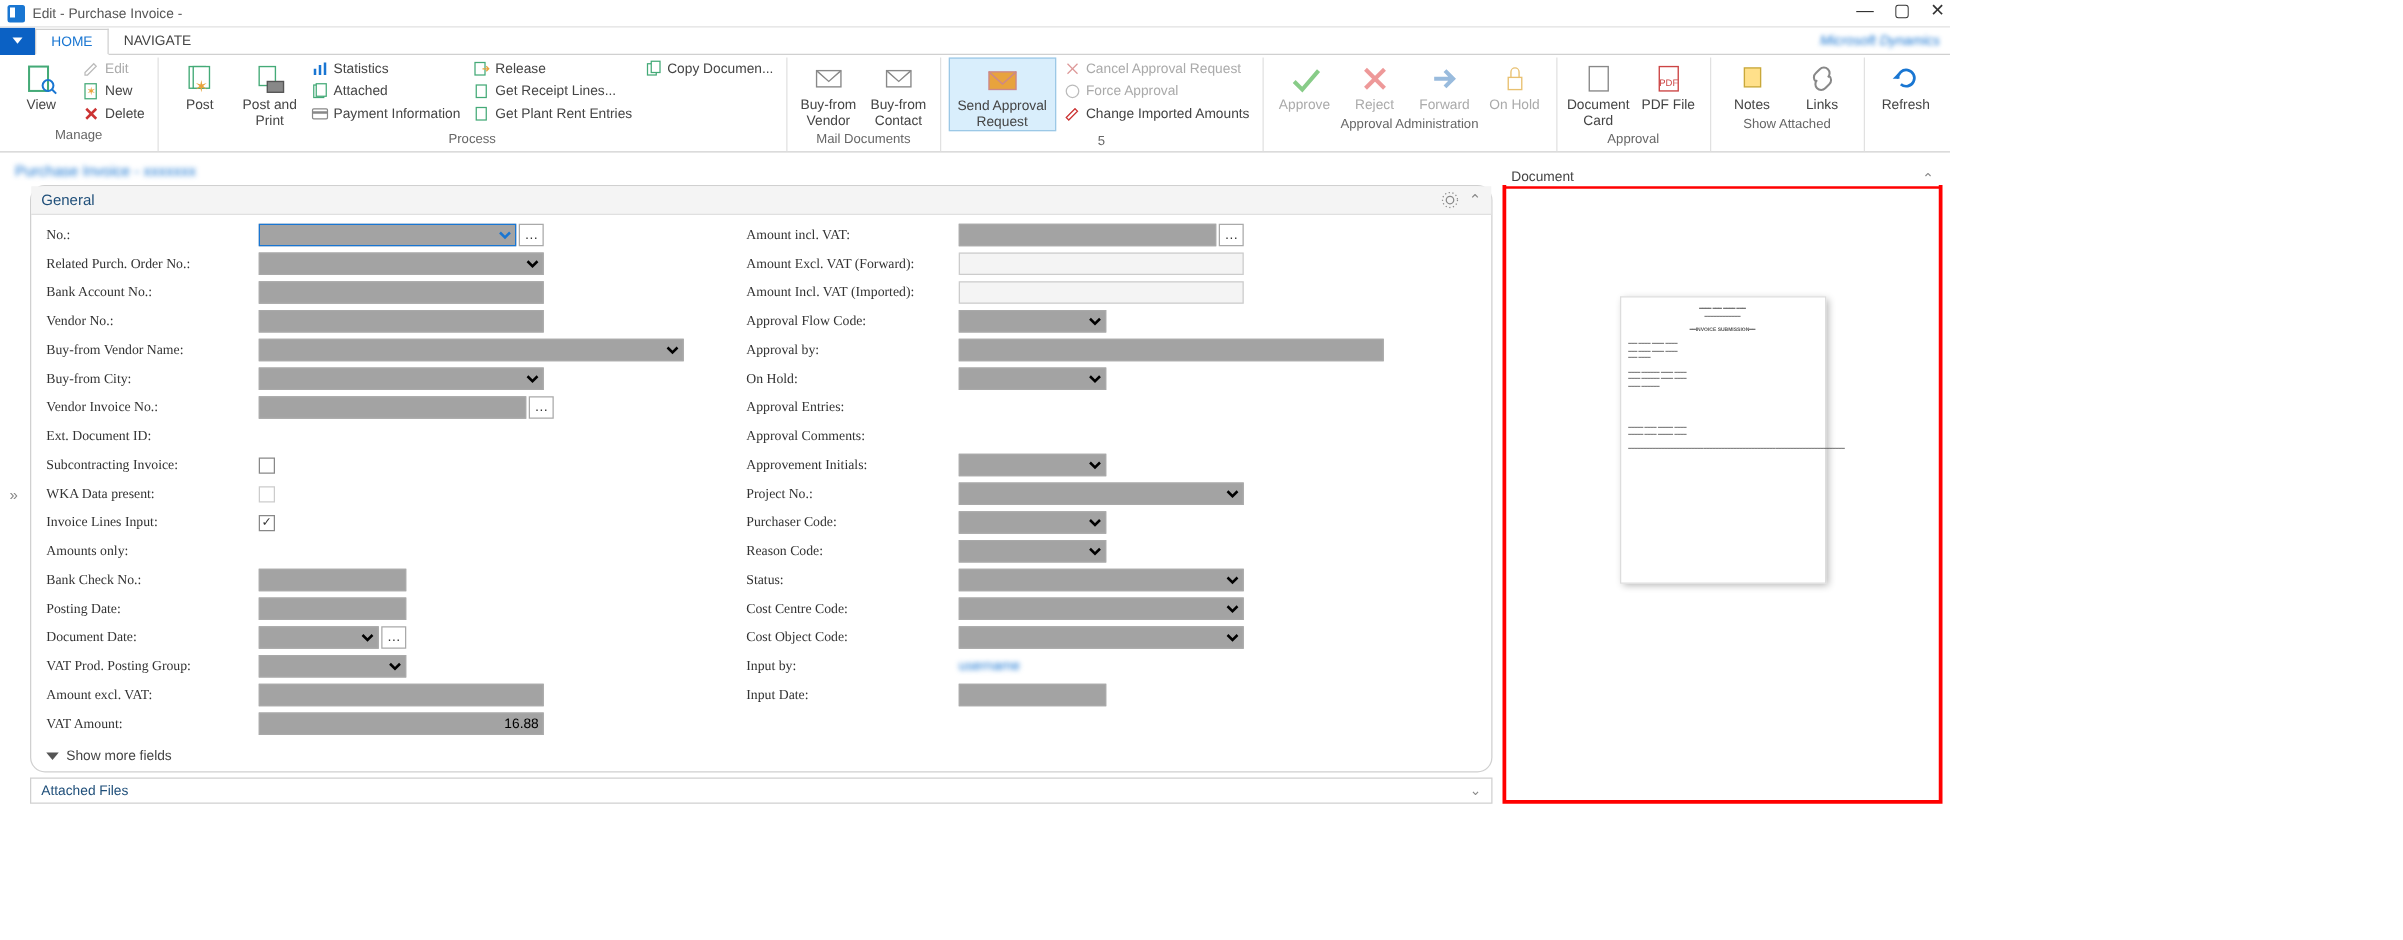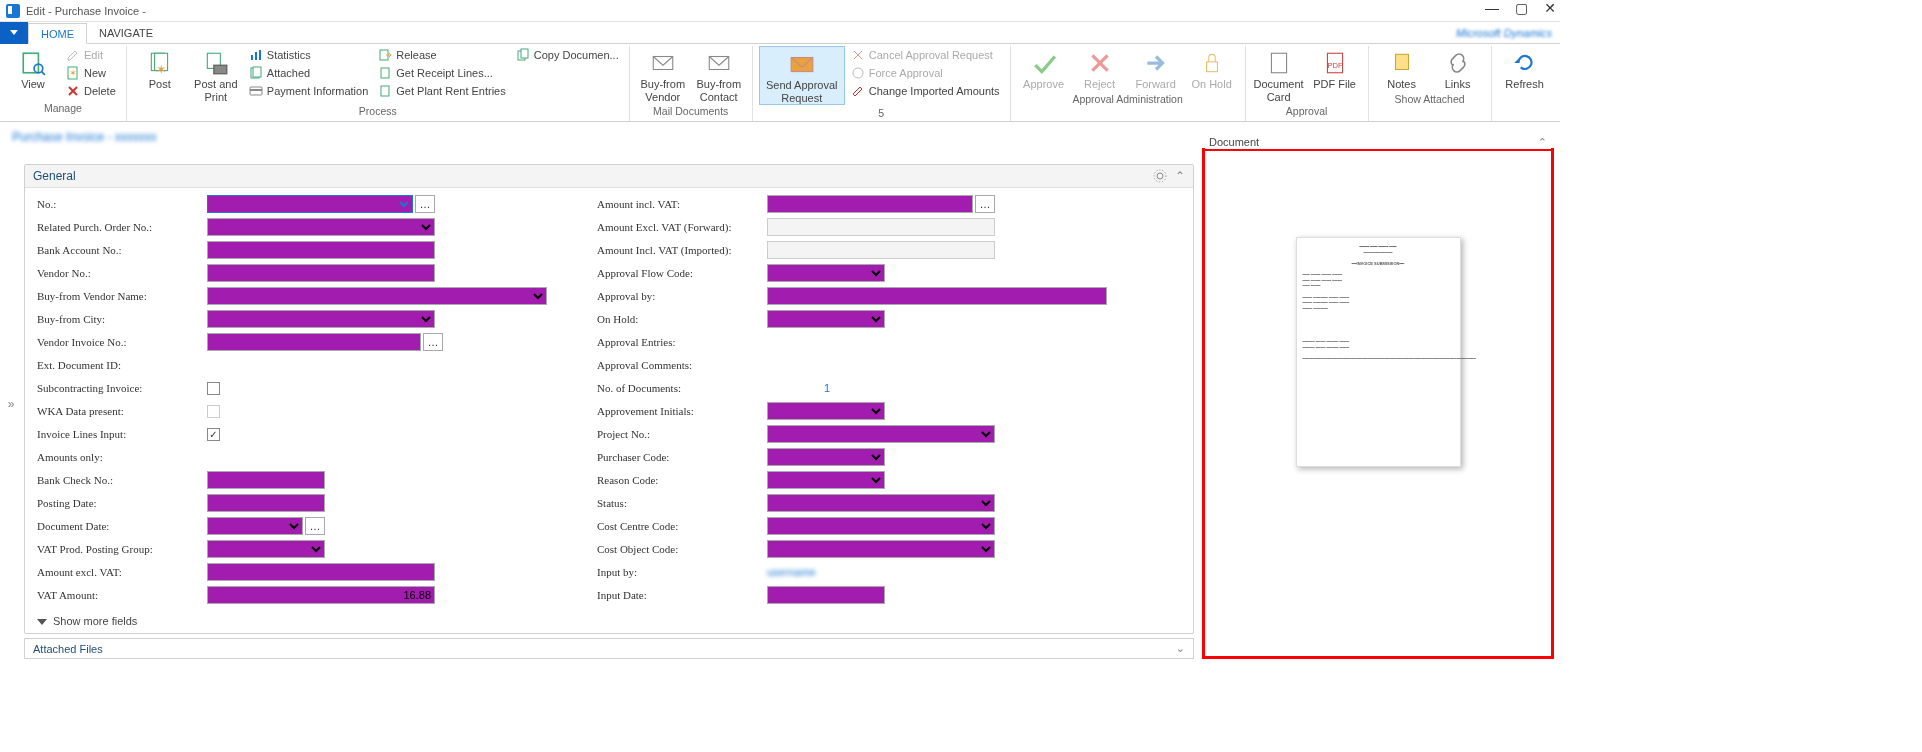--- a/index.html
+++ b/index.html
@@ -32,29 +32,29 @@
   .sm-btn { display:flex; align-items:center; gap:4px; padding:2px 4px; color:#444; white-space:nowrap;}
   .sm-btn .ic{width:14px;height:14px;}
   .ic{display:inline-block;}
   
   .page-path { padding:8px 12px 4px; color:#1976d2; font-size:12px; filter:blur(2px);}
   .content { display:flex; gap:8px; padding:0 6px 6px;}
   .left-handle{ width:10px; display:flex; align-items:center; justify-content:center; color:#888; font-size:12px;}
   .main-col{ flex:0 0 1170px; display:flex; flex-direction:column; }
   .right-col{ flex:1; border-left:3px solid #f00; border-right:3px solid #f00; border-bottom:3px solid #f00; border-top:3px solid #f00; padding:6px; position:relative; min-height:440px;}
   .right-col .hdr{ position:absolute; top:-15px; left:0; right:0; background:#fff; padding:0 4px; color:#444;}
-  .panel { border:1px solid #d0d0d0; border-radius:2px;margin-top:16px; }
+  .panel { border:1px solid #d0d0d0; border-radius:12px; }
   .panel-hdr { background:#f4f4f4; padding:4px 8px; color:#1e4e79; font-size:12px; display:flex; align-items:center; border-bottom:1px solid #e0e0e0;}
   .panel-hdr .tools{ margin-left:auto; display:flex; gap:8px; color:#888;}
   .panel-body { display:flex; padding:6px 12px 6px; gap:40px;}
   .formcol { display:flex; flex-direction:column; gap:3px; width:520px;}
   .formrow { display:flex; align-items:center; height:20px;}
   .formrow label { width:170px; color:#333;font-family:Liberation Serif, serif; }
   .ctrl { display:flex; align-items:center; gap:2px;}
-  .inp, select.inp { height:18px; border:1px solid #a9a9a9; background:#a21caf; padding:0 3px; font-size:11px;}
+  .inp, select.inp { height:18px; border:1px solid #a9a9a9; background:#a3a3a3; padding:0 3px; font-size:11px;}
   .inp.ro { background:#f4f4f4; }
   .dots { width:20px; height:18px; border:1px solid #a9a9a9; display:flex; align-items:center; justify-content:center; background:#fff;}
   .chk { width:13px;height:13px;border:1px solid #888;display:inline-flex;align-items:center;justify-content:center;font-size:10px;color:#333;background:#fff;}
   .show-more { text-align:left; padding:4px 12px 6px; color:#444;}
   .show-more::before{content:""; display:inline-block; width:0;height:0;border-left:5px solid transparent;border-right:5px solid transparent;border-top:6px solid #555;margin-right:6px; vertical-align:middle;}
   .attached { border:1px solid #d0d0d0; margin-top:4px; padding:3px 8px; color:#1e4e79; display:flex; align-items:center;}
   .attached .caret{margin-left:auto;color:#888;}
   .link { color:#1976d2; }
   .doc-preview { width:165px; height:230px; margin:80px auto 0; background:#fff; box-shadow:2px 2px 6px rgba(0,0,0,.3); border:1px solid #ddd; padding:6px; font-size:4px; color:#555; text-align:center; line-height:1.4;}
   .doc-preview .heavy{font-weight:bold;}
@@ -587,24 +587,20 @@
                 <select class="inp" style="width:118px"><option></option></select>
               </div>
             </div>
           <div class="formrow">
               <label>Approval Entries:</label>
             </div>
           <div class="formrow">
               <label>Approval Comments:</label>
             </div>
           <div class="formrow">
-              <label>No. of Documents:</label>
-            <span style="width:120px;text-align:center" class="link">1</span>
-            </div>
-          <div class="formrow">
               <label>Approvement Initials:</label>
             <div class="ctrl">
                 <select class="inp" style="width:118px"><option></option></select>
               </div>
             </div>
           <div class="formrow">
               <label>Project No.:</label>
             <div class="ctrl">
                 <select class="inp" style="width:228px"><option></option></select>
               </div>

